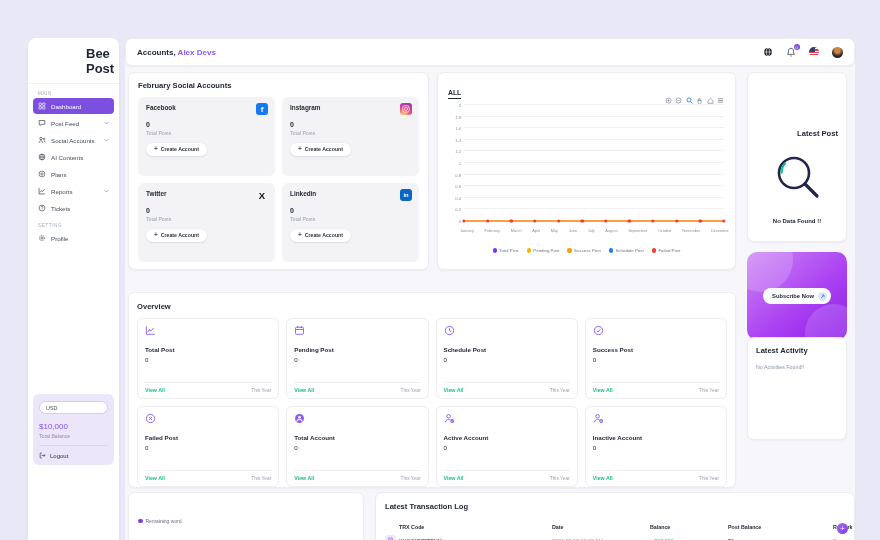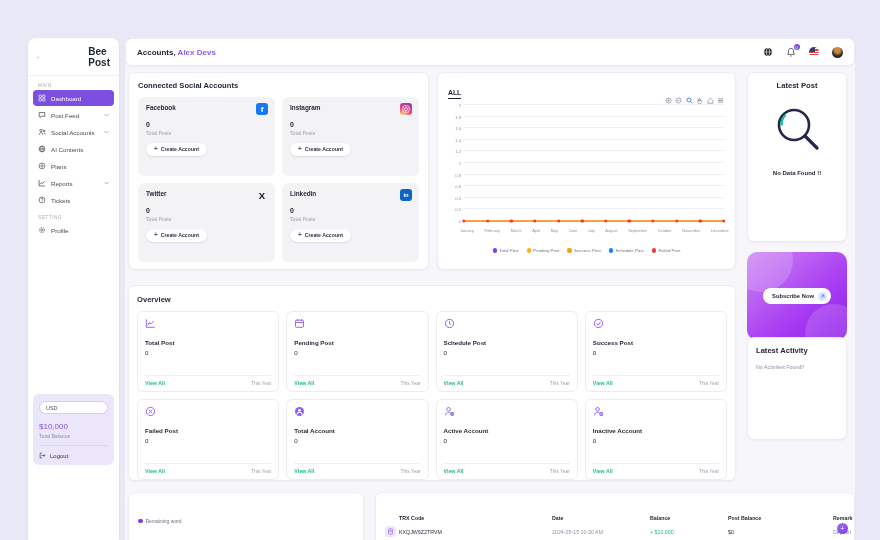--- a/index.html
+++ b/index.html
@@ -18,21 +18,21 @@
 
   
   #content-bg{position:absolute;left:125px;top:38px;width:730px;height:502px;
     background:#f7f7fb;border-radius:8px 8px 0 0;}
 
   
   #sidebar{position:absolute;left:28px;top:38px;width:91px;height:502px;
     background:#fff;border-radius:8px 8px 0 0;box-shadow:0 1px 3px rgba(30,30,60,.06);}
   .logo-row{display:flex;align-items:center;gap:4px;padding:8px 9px 7px;border-bottom:1px solid #f1f1f5;}
   .logo-row svg{width:13px;height:13px;}
-  .logo-text{font-size:10px;font-weight:bold;padding-left:45px;}
+  .logo-text{font-size:13px;font-weight:bold;padding-left:45px;}
   .nav-section{font-size:4.6px;color:#a6adb9;letter-spacing:.6px;margin:7px 10px 2px;}
   .nav-item{display:flex;align-items:center;gap:5px;margin:1px 5px;padding:4px 5px;
     font-size:6.2px;color:#434b59;border-radius:4px;cursor:pointer;}
   .nav-item svg{width:8px;height:8px;flex:0 0 auto;}
   .nav-item .chev{margin-left:auto;width:5px;height:4px;}
   .nav-item.active{background:var(--active);color:#fff;}
   .balance-card{position:absolute;left:5px;right:5px;top:356px;background:#ece6fa;
     border-radius:6px;padding:7px 6px 6px;}
   .currency-select{background:#fff;border:1px solid #d8c9f4;border-radius:7px;
     font-size:5.4px;color:#4a5160;padding:2.5px 6px;cursor:pointer;}
@@ -94,21 +94,21 @@
     justify-content:space-between;}
   .x-label{font-size:3.9px;color:#8b93a2;white-space:nowrap;}
   #chart-legend{position:absolute;left:0;right:0;bottom:16px;display:flex;
     justify-content:center;gap:8px;}
   .legend-item{display:flex;align-items:center;gap:2.5px;cursor:pointer;}
   .legend-dot{width:4.2px;height:4.2px;border-radius:50%;}
   .legend-label{font-size:4.4px;color:#6a7280;}
 
   
   #latest-post-card{left:747px;top:72px;width:100px;height:170px;padding:8px;text-align:center;}
-  #latest-post-card .card-title{text-align:center;}
+  #latest-post-card .card-title{text-align:right;margin-top:48px;}
   .magnifier-wrap{margin-top:14px;}
   .no-data{font-size:6px;font-weight:bold;color:#1d2433;margin-top:10px;}
 
   
   #subscribe-banner{position:absolute;left:747px;top:252px;width:100px;height:88px;
     border-radius:10px;background:linear-gradient(140deg,#cd85f5 0%,#a93ef2 60%,#8f1fe8 100%);
     overflow:hidden;display:flex;align-items:center;justify-content:center;}
   #subscribe-banner::before{content:"";position:absolute;width:64px;height:64px;border-radius:50%;
     background:rgba(255,255,255,.18);left:-18px;top:-24px;}
   #subscribe-banner::after{content:"";position:absolute;width:58px;height:58px;border-radius:50%;
@@ -118,21 +118,21 @@
     font-size:5.8px;font-weight:bold;color:#1d2433;cursor:pointer;font-family:inherit;}
   .arrow-circle{width:9px;height:9px;border-radius:50%;background:#dbe7fd;
     display:flex;align-items:center;justify-content:center;}
   .arrow-circle svg{width:5px;height:5px;}
 
   
   #latest-activity-card{left:747px;top:337px;width:100px;height:103px;padding:8px;}
   .no-activity{font-size:5.3px;color:#8b93a2;margin-top:9px;}
 
   
-  #overview-card{left:128px;top:285px;width:608px;height:196px;padding:9px 8px;}
+  #overview-card{left:128px;top:292px;width:608px;height:196px;padding:9px 8px;}
   .overview-grid{display:grid;grid-template-columns:repeat(4,1fr);gap:7px;margin-top:7px;}
   .stat-tile{border:1px solid var(--border);border-radius:6px;padding:6px 7px 0;height:81px;
     background:#fff;display:flex;flex-direction:column;}
   .stat-tile svg{width:11px;height:11px;}
   .stat-label{font-size:6.2px;font-weight:bold;margin-top:10px;}
   .stat-value{font-size:6.2px;margin-top:3px;}
   .stat-footer{border-top:1px solid #f0f0f4;margin-top:auto;display:flex;
     justify-content:space-between;align-items:center;padding:4px 0 5px;}
   .view-all{font-size:5.3px;font-weight:bold;color:var(--green);cursor:pointer;}
   .period{font-size:4.8px;color:var(--gray);}
@@ -300,21 +300,21 @@
     <span class="hicon">
         <span class="flag"></span>
       </span>
     <span class="hicon">
         <span class="avatar"></span>
       </span>
   </div>
 </header>
 
 <section id="social-card" class="card">
-  <div class="card-title">Connected Social Accounts</div>
+  <div class="card-title">February Social Accounts</div>
   <div class="social-grid">
     <div class="social-tile">
       <div class="social-name">Facebook</div>
       <span class="brand fb">f</span>
       <div class="social-count">0</div>
       <div class="social-total">Total Posts</div>
       <button class="create-btn">
           <span class="plus">+</span>
           <span>Create Account</span>
         </button>
@@ -614,20 +614,21 @@
 </section>
 
 <section id="subspec-card" class="card">
   <div class="spec-legend">
     <span class="spec-dot"></span>
     <span class="spec-label">Remaining word</span>
   </div>
 </section>
 
 <section id="translog-card" class="card">
+  <div class="card-title">Latest Transaction Log</div>
   <div class="trx-grid trx-head">
     <span></span>
     <span>TRX Code</span>
     <span>Date</span>
     <span>Balance</span>
     <span>Post Balance</span>
     <span class="r">Remark</span>
   </div>
   <div class="trx-grid trx-row">
     <span class="doc-chip">

